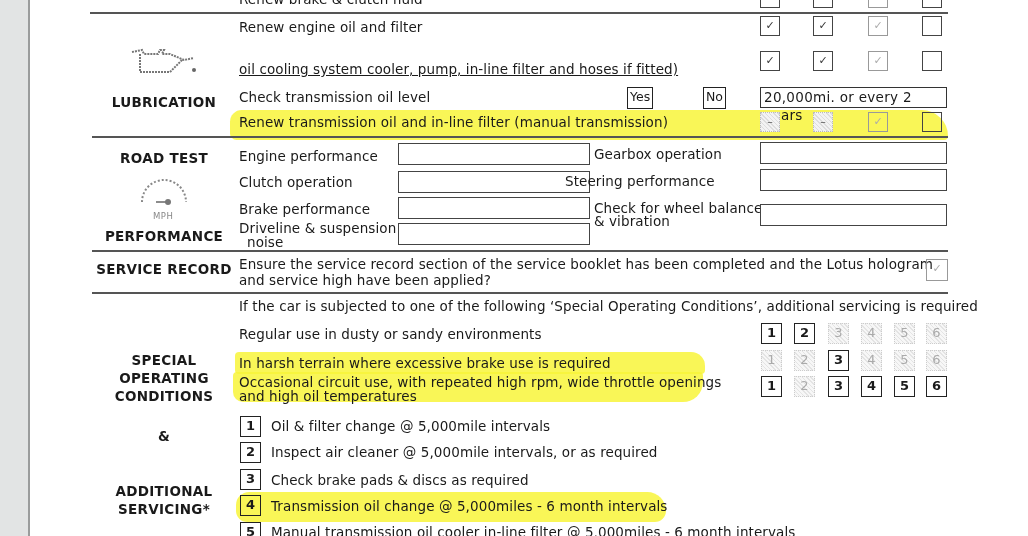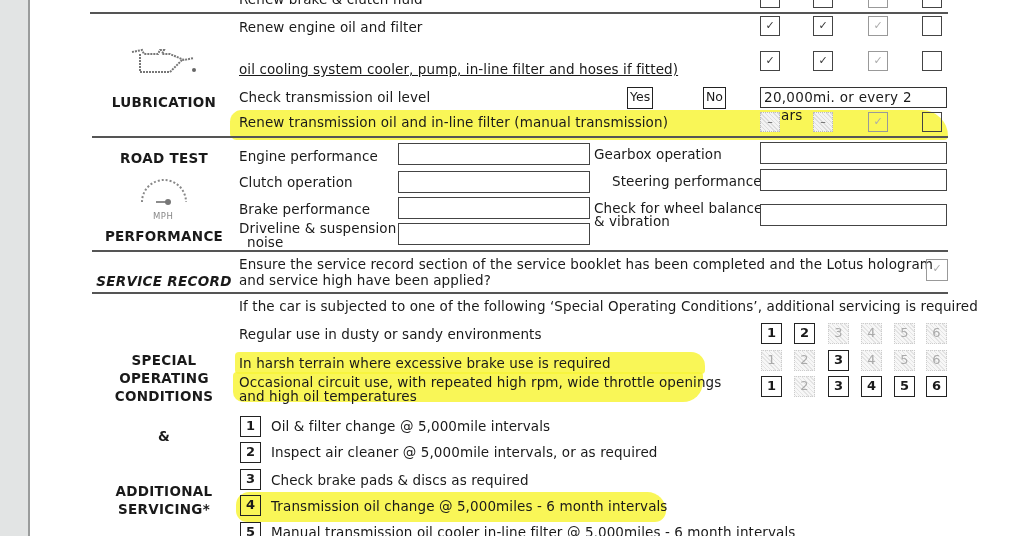--- a/index.html
+++ b/index.html
@@ -102,30 +102,30 @@
   <div class="abs txt" style="left:209px;top:202px;">Brake performance</div>
   <div class="abs txt" style="left:209px;top:221px;">Driveline &amp; suspension</div>
   <div class="abs txt" style="left:209px;top:235px;margin-left:8px;">noise</div>
 
   <div class="field" style="left:368px;top:143px;width:192px;"></div>
   <div class="field" style="left:368px;top:171px;width:192px;"></div>
   <div class="field" style="left:368px;top:197px;width:192px;"></div>
   <div class="field" style="left:368px;top:223px;width:192px;"></div>
 
   <div class="abs txt" style="left:564px;top:147px;">Gearbox operation</div>
-  <div class="abs txt" style="left:582px;top:174px;">Steering performance</div>
+  <div class="abs txt" style="left:535px;top:174px;">Steering performance</div>
   <div class="abs txt" style="left:564px;top:201px;">Check for wheel balance</div>
   <div class="abs txt" style="left:564px;top:214px;">&amp; vibration</div>
 
   <div class="field" style="left:730px;top:142px;width:187px;"></div>
   <div class="field" style="left:730px;top:169px;width:187px;"></div>
   <div class="field" style="left:730px;top:204px;width:187px;"></div>
   <div class="hr" style="left:62px;top:250px;width:856px;"></div>
 
-  <div class="abs sec" style="left:66px;top:272px;width:136px;font-style:italic;">SERVICE RECORD</div>
+  <div class="abs sec" style="left:66px;top:260px;width:136px;">SERVICE RECORD</div>
   <div class="abs txt" style="left:209px;top:257px;">Ensure the service record section of the service booklet has been completed and the Lotus hologram</div>
   <div class="abs txt" style="left:209px;top:273px;">and service high have been applied?</div>
   <div class="cb light" style="left:896px;top:259px;width:22px;height:22px;">✓</div>
   <div class="hr" style="left:62px;top:292px;width:856px;"></div>
 
   <div class="abs txt" style="left:209px;top:299px;">If the car is subjected to one of the following ‘Special Operating Conditions’, additional servicing is required</div>
   <div class="abs sec" style="left:72px;top:339px;width:124px;margin-top:12px;">
     <div>SPECIAL</div>
     <div>OPERATING</div>
     <div>CONDITIONS</div>

